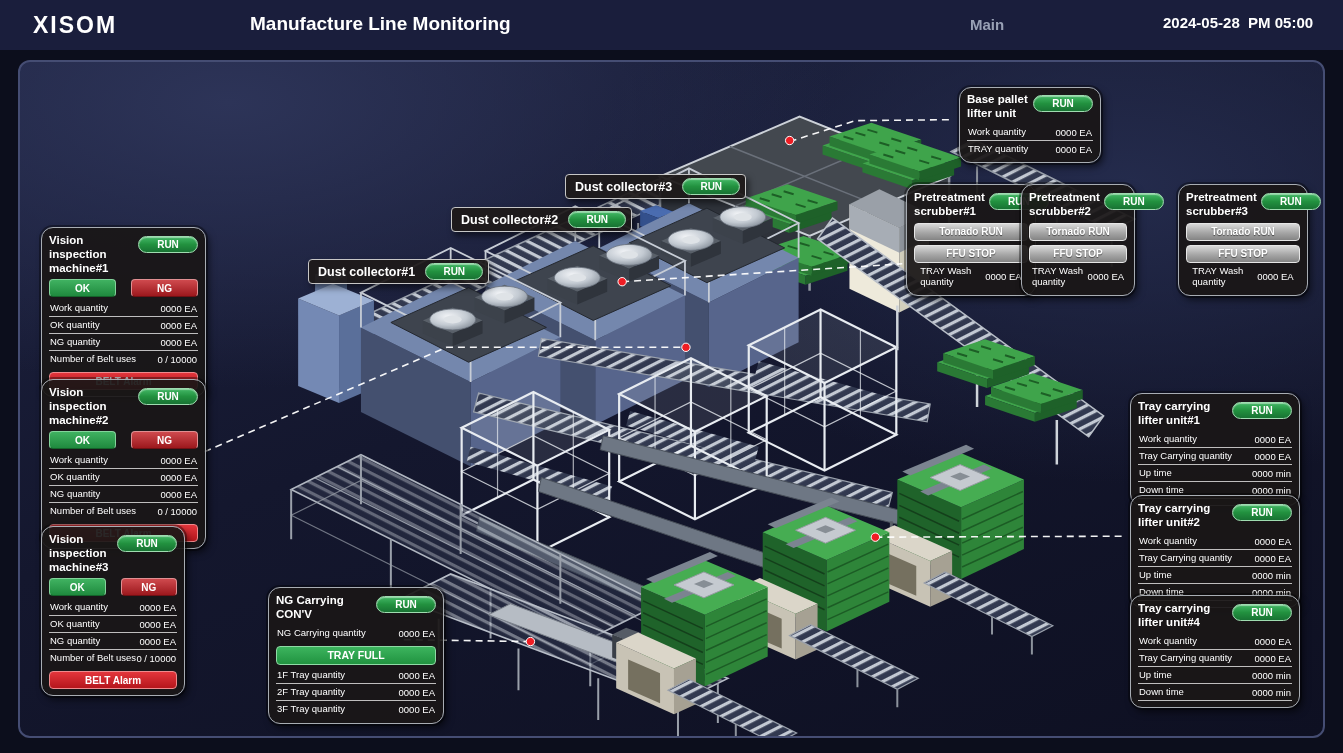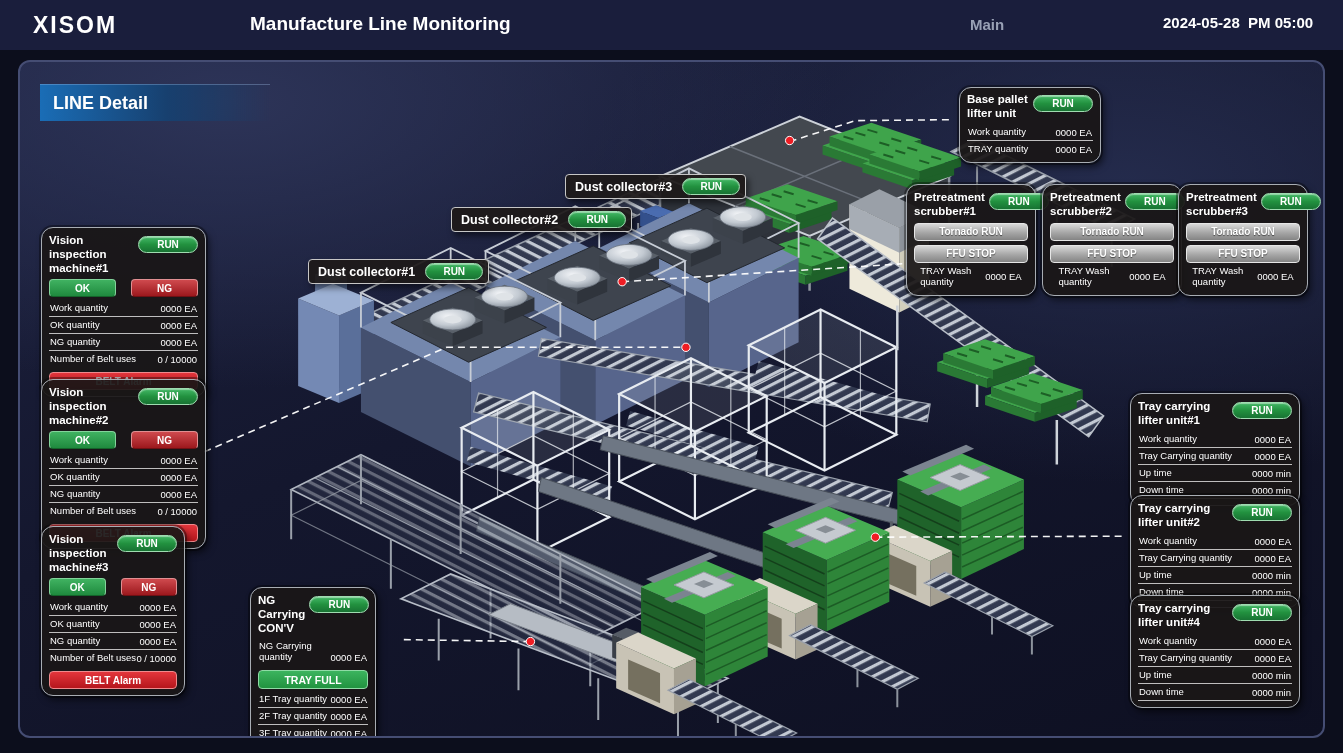--- a/index.html
+++ b/index.html
@@ -269,21 +269,20 @@
   </g>
   <g fill="#ef1d24" stroke="#ffffff" stroke-width="1">
     <circle cx="604" cy="221" r="4.2"></circle>
     <circle cx="668" cy="287" r="4.2"></circle>
     <circle cx="772" cy="79" r="4.2"></circle>
     <circle cx="858" cy="478" r="4.2"></circle>
     <circle cx="512" cy="583" r="4.2"></circle>
   </g>
 </svg>
 
-<div class="section-title">LINE Detail</div>
 
 <div class="dc-label" style="left:288px;top:197px">
   <span>Dust collector#1</span>
   <span class="btn-run">RUN</span>
 </div>
 <div class="dc-label" style="left:431px;top:145px">
   <span>Dust collector#2</span>
   <span class="btn-run">RUN</span>
 </div>
 <div class="dc-label" style="left:545px;top:112px">
@@ -395,21 +394,21 @@
     <div class="p-title">Pretreatment scrubber#1</div>
     <div class="btn-run">RUN</div>
   </div>
   <div class="btn-gray">Tornado RUN</div>
   <div class="btn-gray">FFU STOP</div>
   <div class="row c">
         <span class="rl" style="width:58%">TRAY Wash quantity</span>
         <span class="rv">0000 EA</span>
       </div>
 </div>
-<div class="panel" style="left:1022px;top:122px;width:140px">
+<div class="panel" style="left:1001px;top:122px;width:114px">
   <div class="p-head">
     <div class="p-title">Pretreatment scrubber#2</div>
     <div class="btn-run">RUN</div>
   </div>
   <div class="btn-gray">Tornado RUN</div>
   <div class="btn-gray">FFU STOP</div>
   <div class="row c">
         <span class="rl" style="width:58%">TRAY Wash quantity</span>
         <span class="rv">0000 EA</span>
       </div>
@@ -487,21 +486,21 @@
   <div class="row u">
         <span class="rl">Up time</span>
         <span class="rv">0000 min</span>
       </div>
   <div class="row u">
         <span class="rl">Down time</span>
         <span class="rv">0000 min</span>
       </div>
 </div>
 
-<div class="panel" style="left:230px;top:525px;width:126px">
+<div class="panel" style="left:248px;top:525px;width:176px">
   <div class="p-head">
     <div class="p-title">NG Carrying CON'V</div>
     <div class="btn-run">RUN</div>
   </div>
   <div class="row">
         <span class="rl">NG Carrying quantity</span>
         <span class="rv">0000 EA</span>
       </div>
   <div class="btn-trayfull">TRAY FULL</div>
   <div class="row u">

